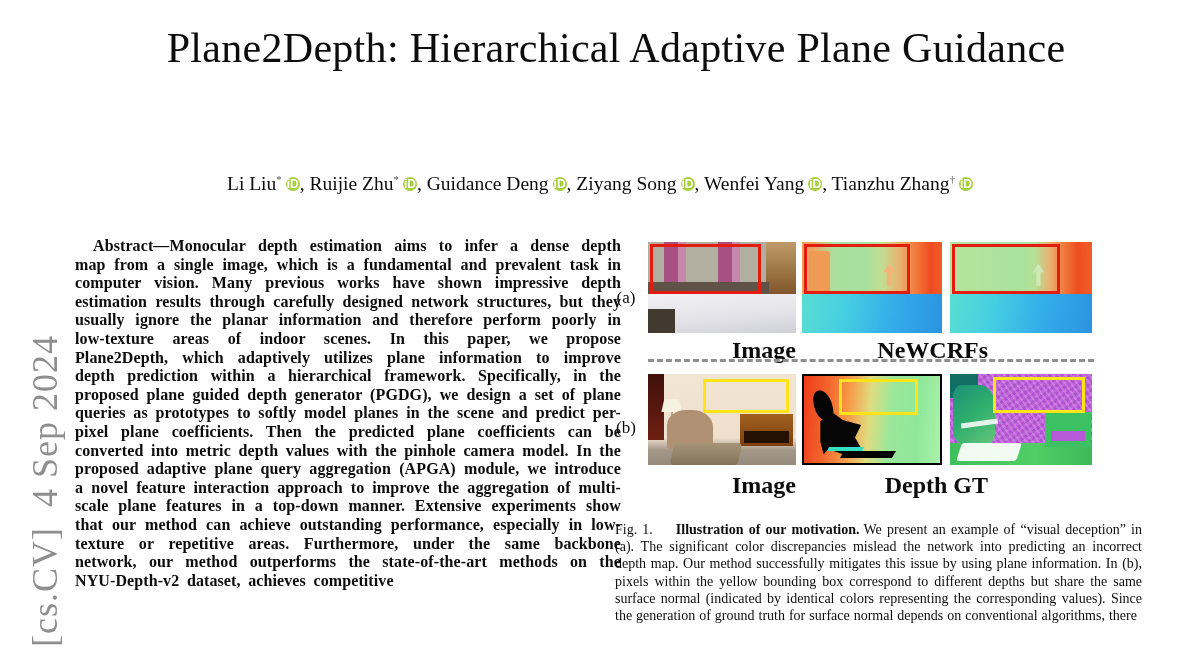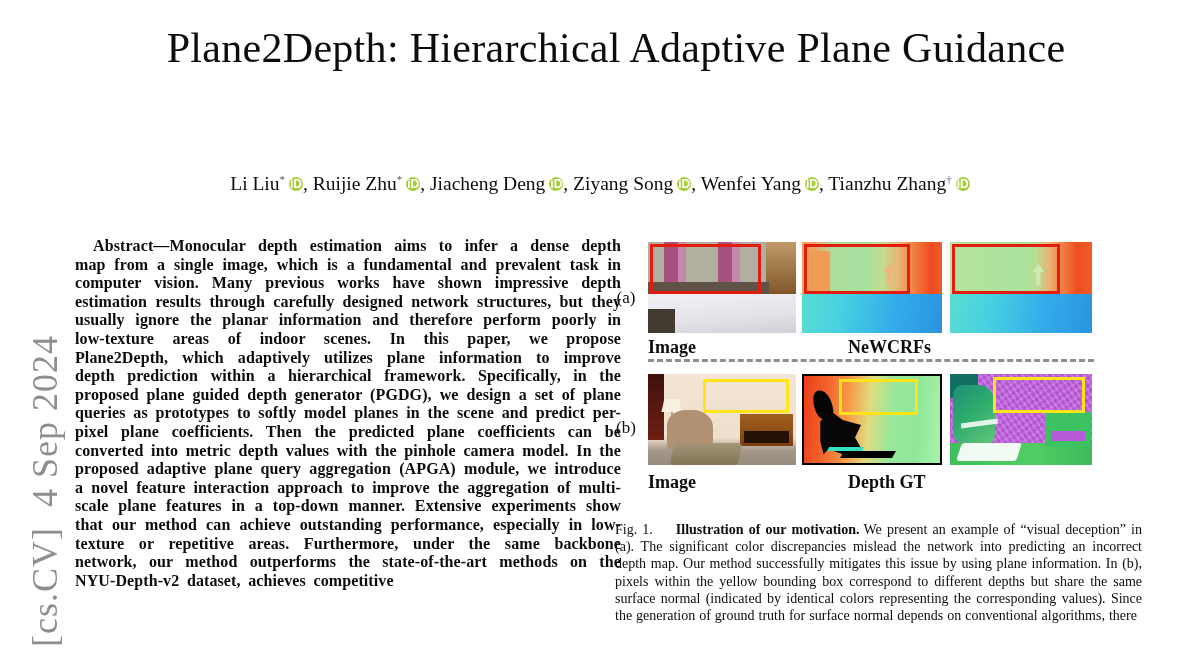--- a/index.html
+++ b/index.html
@@ -35,21 +35,21 @@
 
   .panel{position:absolute;height:91px;overflow:hidden;box-sizing:border-box;}
   #pa1{left:648px;top:242px;width:148px;}
   #pa2{left:802px;top:242px;width:140px;}
   #pa3{left:950px;top:242px;width:142px;}
   #pb1{left:648px;top:374px;width:148px;}
   #pb2{left:802px;top:374px;width:140px;border:2px solid #000;}
   #pb3{left:950px;top:374px;width:142px;}
   .panel div{position:absolute;}
 
-  .plabel{position:absolute;height:22px;font-size:18px;font-weight:700;text-align:left;}
+  .plabel{position:absolute;height:22px;font-size:24px;font-weight:700;text-align:right;}
   .row-a-label{top:337px;} .row-b-label{top:472px;}
   #la1,#lb1{left:648px;width:148px;} #la2,#lb2{left:848px;width:140px;} #la3,#lb3{left:950px;width:142px;}
 
   .divider{position:absolute;left:648px;top:359px;width:446px;border-top:3px dashed var(--dash_gray);}
 
   .bbox{box-sizing:border-box;background:transparent;}
   .bbox.red{border:3px solid var(--bbox_red);}
   .bbox.yellow{border:3px solid var(--bbox_yellow);}
 
   
@@ -124,21 +124,21 @@
 
   <div class="watermark">[cs.CV]  4 Sep 2024</div>
 
   <h1 class="title">
     <span>Plane2Depth: Hierarchical Adaptive Plane Guidance</span>
   </h1>
 
   <div class="authors">
     <span class="author"><span>Li Liu</span><sup>*</sup></span><span class="orcid">iD</span><span class="sep">, </span>
     <span class="author"><span>Ruijie Zhu</span><sup>*</sup></span><span class="orcid">iD</span><span class="sep">, </span>
-    <span class="author"><span>Jiacheng Deng</span><sup></sup></span><span class="orcid">iD</span><span class="sep">, </span>
+    <span class="author"><span>Guidance Deng</span><sup></sup></span><span class="orcid">iD</span><span class="sep">, </span>
     <span class="author"><span>Ziyang Song</span><sup></sup></span><span class="orcid">iD</span><span class="sep">, </span>
     <span class="author"><span>Wenfei Yang</span><sup></sup></span><span class="orcid">iD</span><span class="sep">, </span>
     <span class="author"><span>Tianzhu Zhang</span><sup>†</sup></span><span class="orcid">iD</span>
   </div>
 
   <section class="abstract">
     <p><span class="abs-lead">Abstract</span><span>—Monocular depth estimation aims to infer a dense depth map from a single image, which is a fundamental and prevalent task in computer vision. Many previous works have shown impressive depth estimation results through carefully designed network structures, but they usually ignore the planar information and therefore perform poorly in low-texture areas of indoor scenes. In this paper, we propose Plane2Depth, which adaptively utilizes plane information to improve depth prediction within a hierarchical framework. Specifically, in the proposed plane guided depth generator (PGDG), we design a set of plane queries as prototypes to softly model planes in the scene and predict per-pixel plane coefficients. Then the predicted plane coefficients can be converted into metric depth values with the pinhole camera model. In the proposed adaptive plane query aggregation (APGA) module, we introduce a novel feature interaction approach to improve the aggregation of multi-scale plane features in a top-down manner. Extensive experiments show that our method can achieve outstanding performance, especially in low-texture or repetitive areas. Furthermore, under the same backbone network, our method outperforms the state-of-the-art methods on the NYU-Depth-v2 dataset, achieves competitive</span></p>
   </section>
 
   <div class="fig-tag" id="tag-a">(a)</div>

